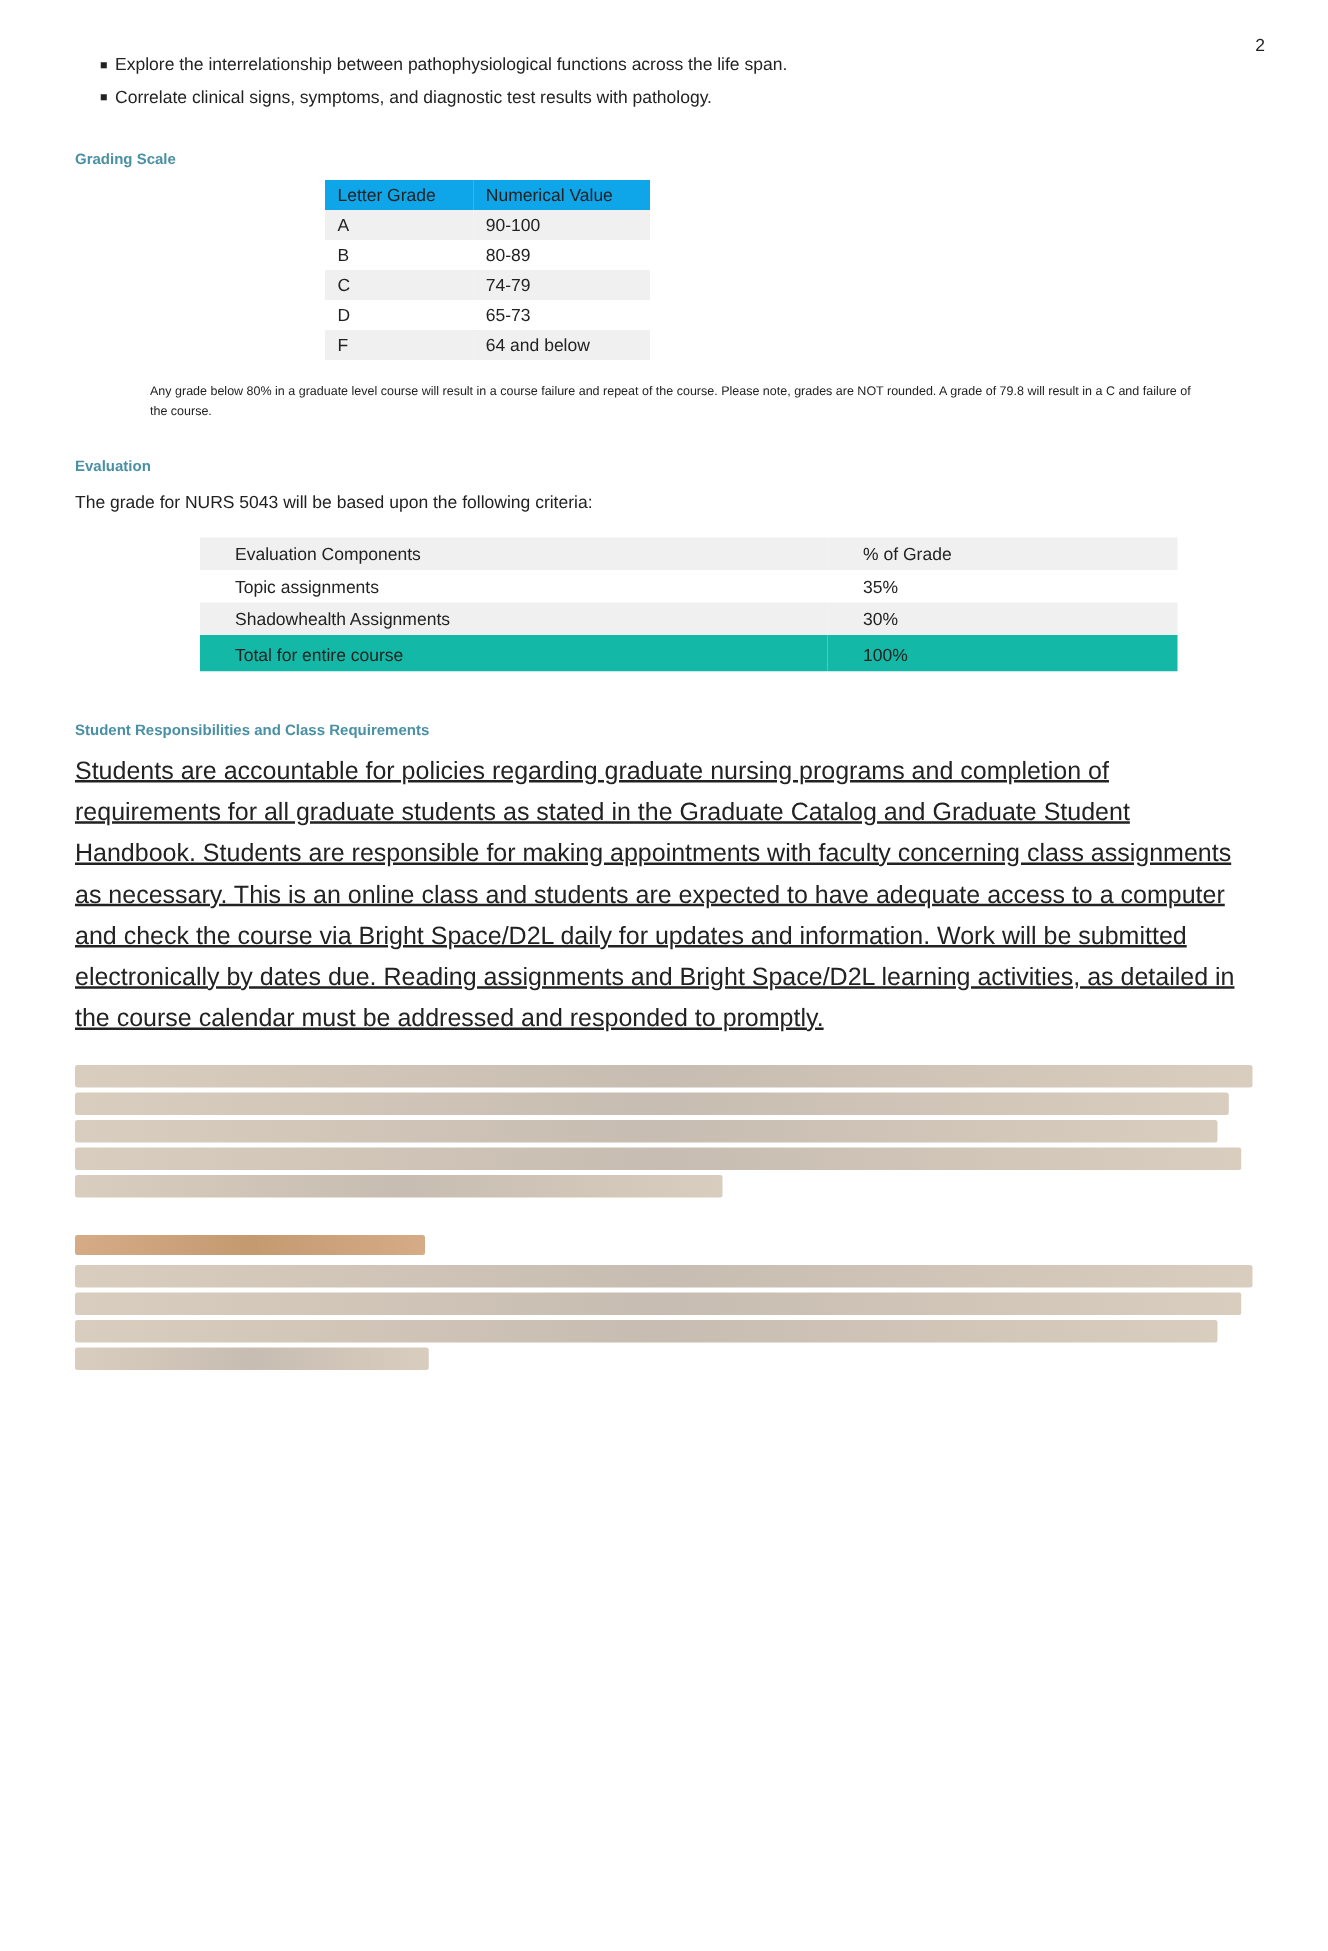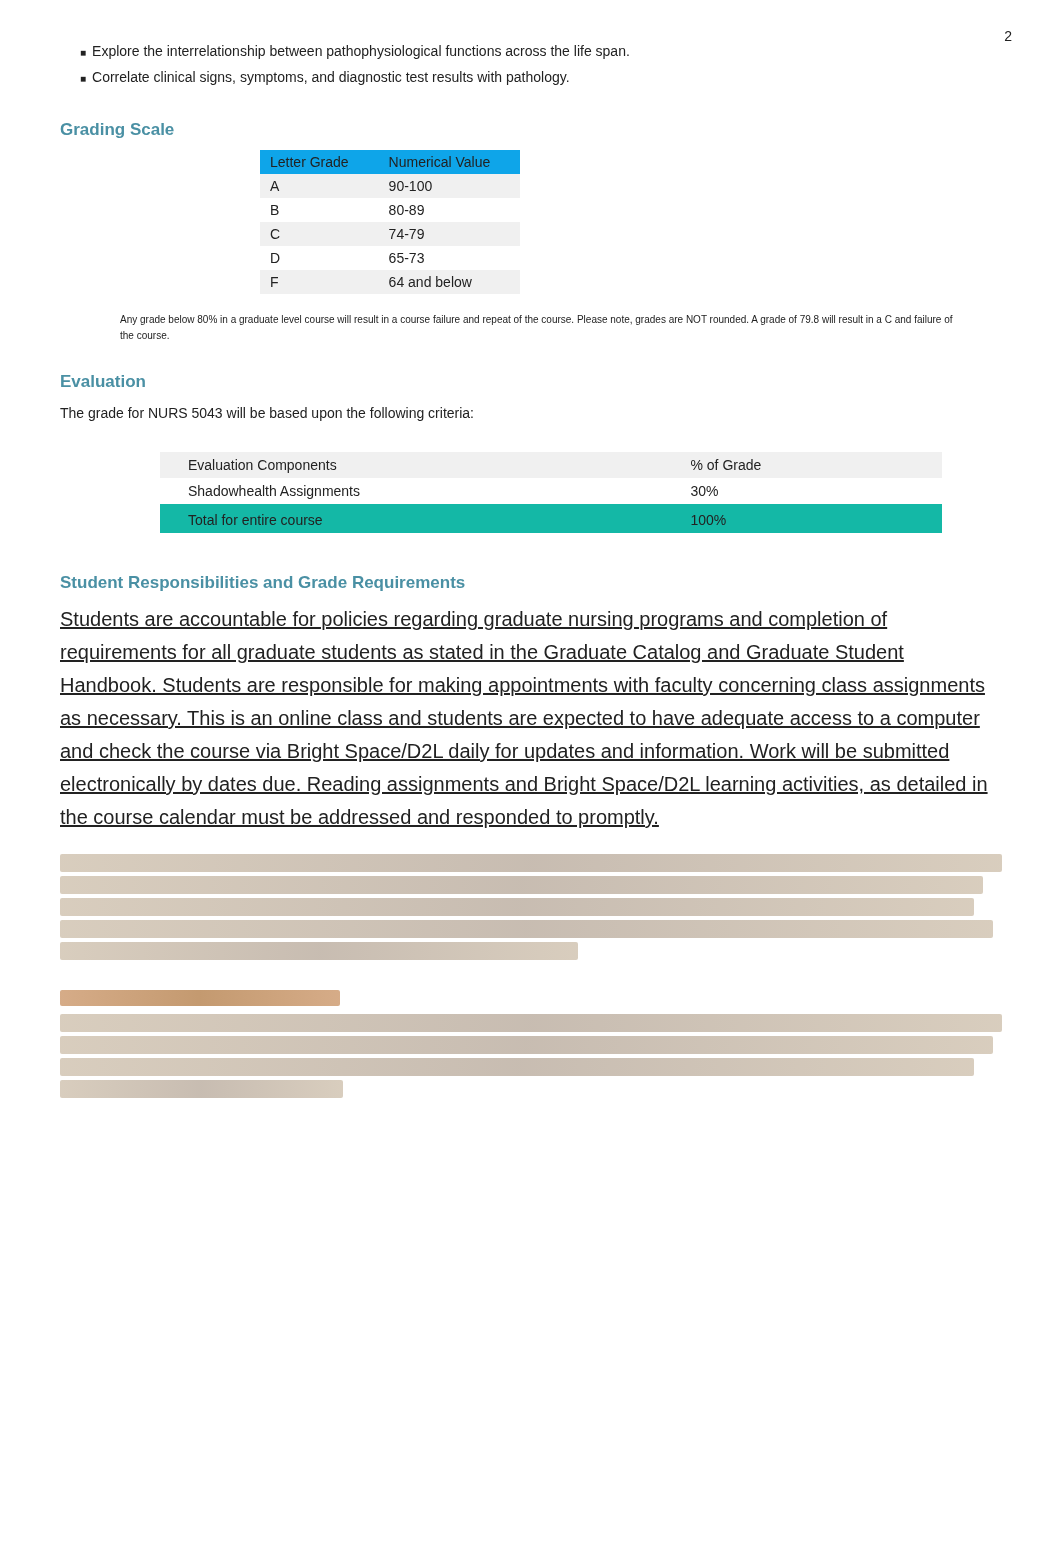--- a/index.html
+++ b/index.html
@@ -34,21 +34,21 @@
       align-items: flex-start;
       margin-bottom: 2px;
     }
     .bullet-char {
       margin-right: 6px;
       font-size: 10px;
       margin-top: 4px;
     }
     .section-heading {
       color: #4a90a4;
-      font-size: 17px;
+      font-size: 12px;
       font-weight: bold;
       margin-bottom: 10px;
     }
     .grading-section {
       margin-bottom: 20px;
     }
     .grading-table-wrapper {
       margin-left: 200px;
       margin-bottom: 18px;
     }
@@ -73,21 +73,21 @@
       margin-right: 40px;
       line-height: 1.6;
       font-size: 10px;
       margin-bottom: 28px;
     }
     .evaluation-section {
       margin-bottom: 20px;
     }
     .eval-intro {
       font-size: 14px;
-      margin-bottom: 28px;
+      margin-bottom: 18px;
       line-height: 1.6;
     }
     .eval-table-wrapper {
       margin-left: 100px;
       margin-right: 60px;
       margin-bottom: 40px;
     }
     .eval-table {
       border-collapse: collapse;
       width: 100%;
@@ -201,34 +201,38 @@
   <div class="eval-intro">The grade for NURS 5043 will be based upon the following criteria:</div>
 
   <div class="eval-table-wrapper">
     <table class="eval-table">
       <tbody id="eval-tbody">
           <tr>
             <td>Evaluation Components</td>
             <td class="right-col">% of Grade</td>
           </tr>
           <tr>
+            <td>Topic assignments</td>
+            <td class="right-col">35%</td>
+          </tr>
+          <tr>
             <td>Shadowhealth Assignments</td>
             <td class="right-col">30%</td>
           </tr>
           <tr class="total-row">
             <td>Total for entire course</td>
             <td class="right-col">100%</td>
           </tr>
         </tbody>
     </table>
   </div>
 </div>
 
 <div class="student-section">
-  <div class="section-heading">Student Responsibilities and Grade Requirements</div>
+  <div class="section-heading">Student Responsibilities and Class Requirements</div>
   <div class="student-body">Students are accountable for policies regarding graduate nursing programs and completion of requirements for all graduate students as stated in the Graduate Catalog and Graduate Student Handbook. Students are responsible for making appointments with faculty concerning class assignments as necessary. This is an online class and students are expected to have adequate access to a computer and check the course via Bright Space/D2L daily for updates and information. Work will be submitted electronically by dates due. Reading assignments and Bright Space/D2L learning activities, as detailed in the course calendar must be addressed and responded to promptly.</div>
 </div>
 
 <div class="blurred-section">
   <div class="blurred-block blurred-para" style="width: 100%;"></div>
   <div class="blurred-block blurred-para" style="width: 98%;"></div>
   <div class="blurred-block blurred-para" style="width: 97%;"></div>
   <div class="blurred-block blurred-para" style="width: 99%;"></div>
   <div class="blurred-block blurred-para" style="width: 55%;"></div>
 </div>

